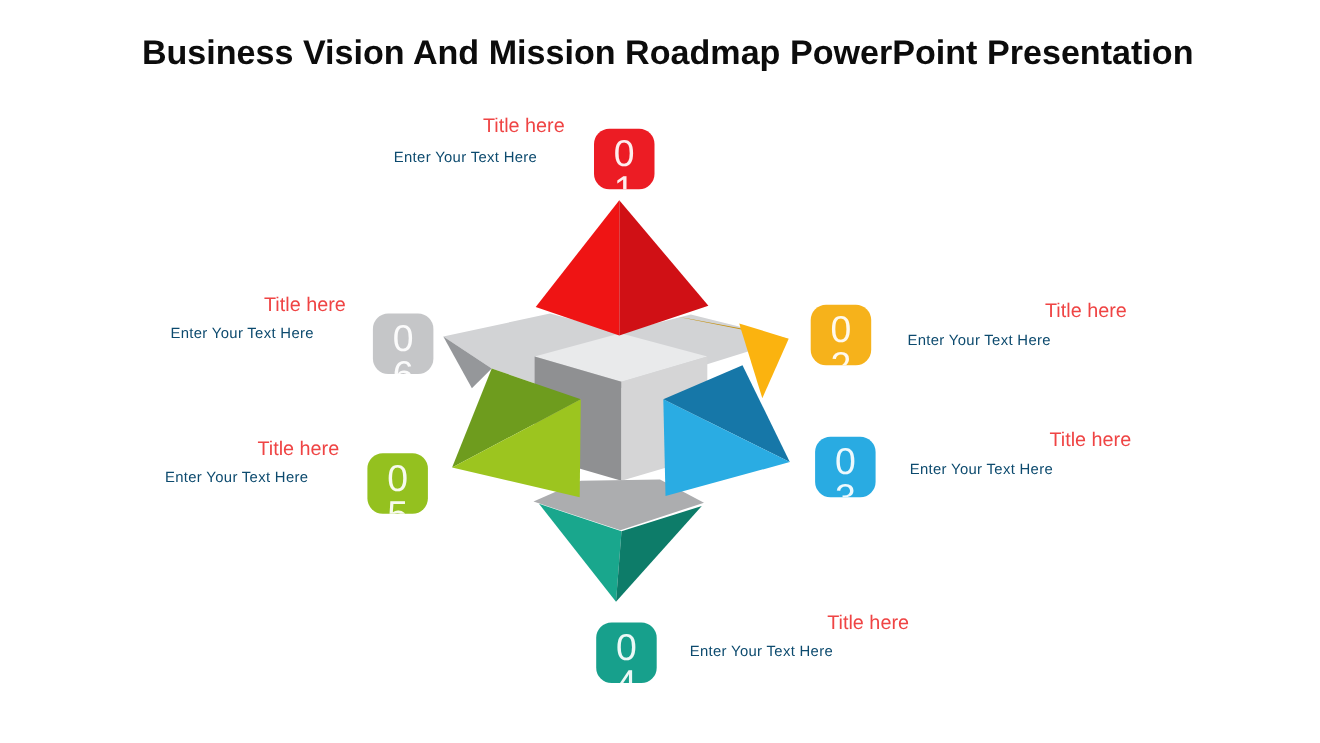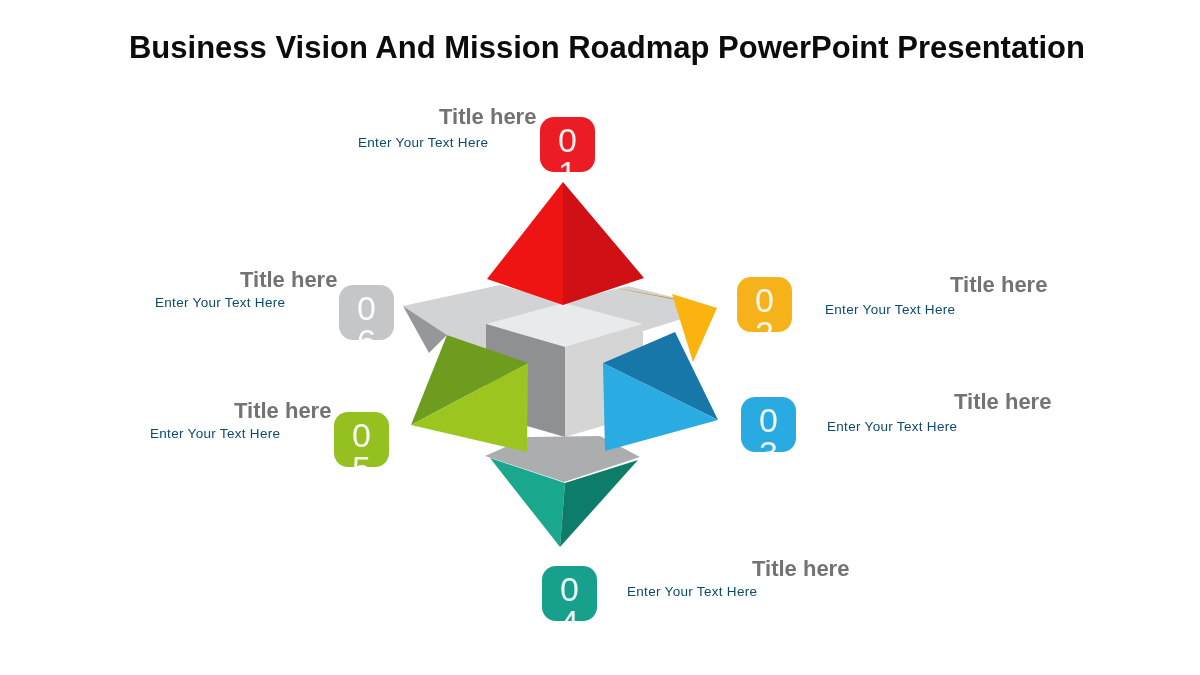--- a/index.html
+++ b/index.html
@@ -1,21 +1,21 @@
 <!DOCTYPE html>
 <html><head>
 <meta charset="utf-8">
 <style>
   html,body{margin:0;padding:0;background:#fff;}
   #stage{position:relative;width:1200px;height:675px;background:#ffffff;overflow:hidden;
          font-family:"Liberation Sans", sans-serif;}
   .slide-title{position:absolute;top:30px;left:0;width:1200px;text-align:center;
                font-size:31px;font-weight:700;color:#0c0c0c;letter-spacing:0px;
                transform:translateX(7px);}
-  .t-title{position:absolute;font-size:22px;font-weight:700;color:#737373;white-space:nowrap;}
+  .t-title{position:absolute;font-size:18px;font-weight:400;color:#ef4444;white-space:nowrap;}
   .t-sub{position:absolute;font-size:13.5px;font-weight:400;color:#0c4a6e;white-space:nowrap;
          letter-spacing:0.3px;}
   .badge{position:absolute;width:55px;height:55px;border-radius:14px;overflow:hidden;
          color:rgba(255,255,255,0.92);}
   .badge .num{display:block;width:22px;margin:0 auto;padding-top:7px;text-align:center;
          font-size:34px;line-height:33px;font-weight:300;word-break:break-all;}
   #diagram-svg{position:absolute;left:380px;top:170px;}
 </style>
 </head>
 <body>

